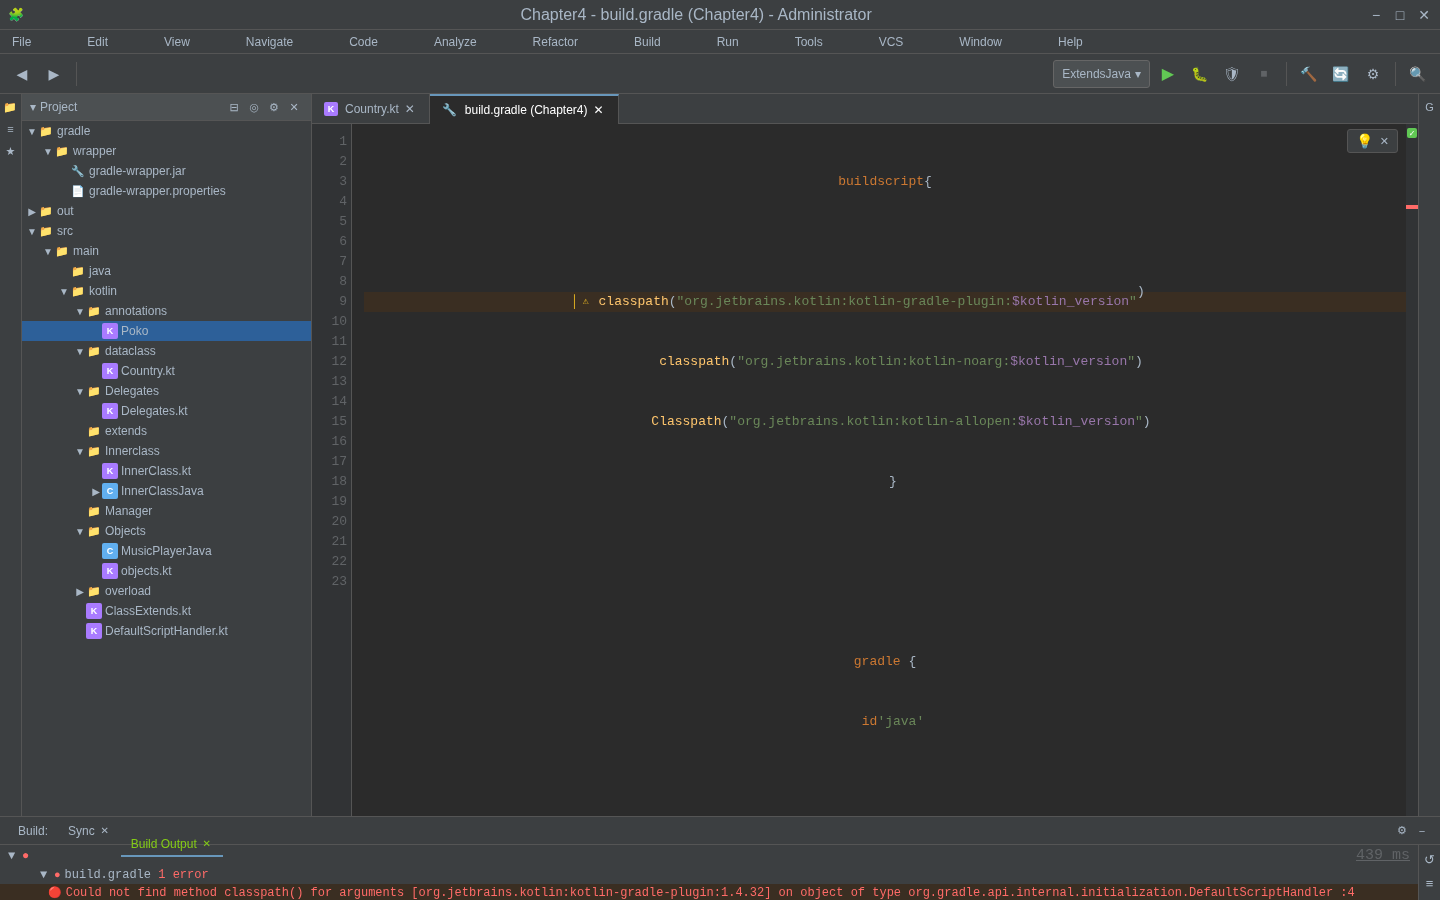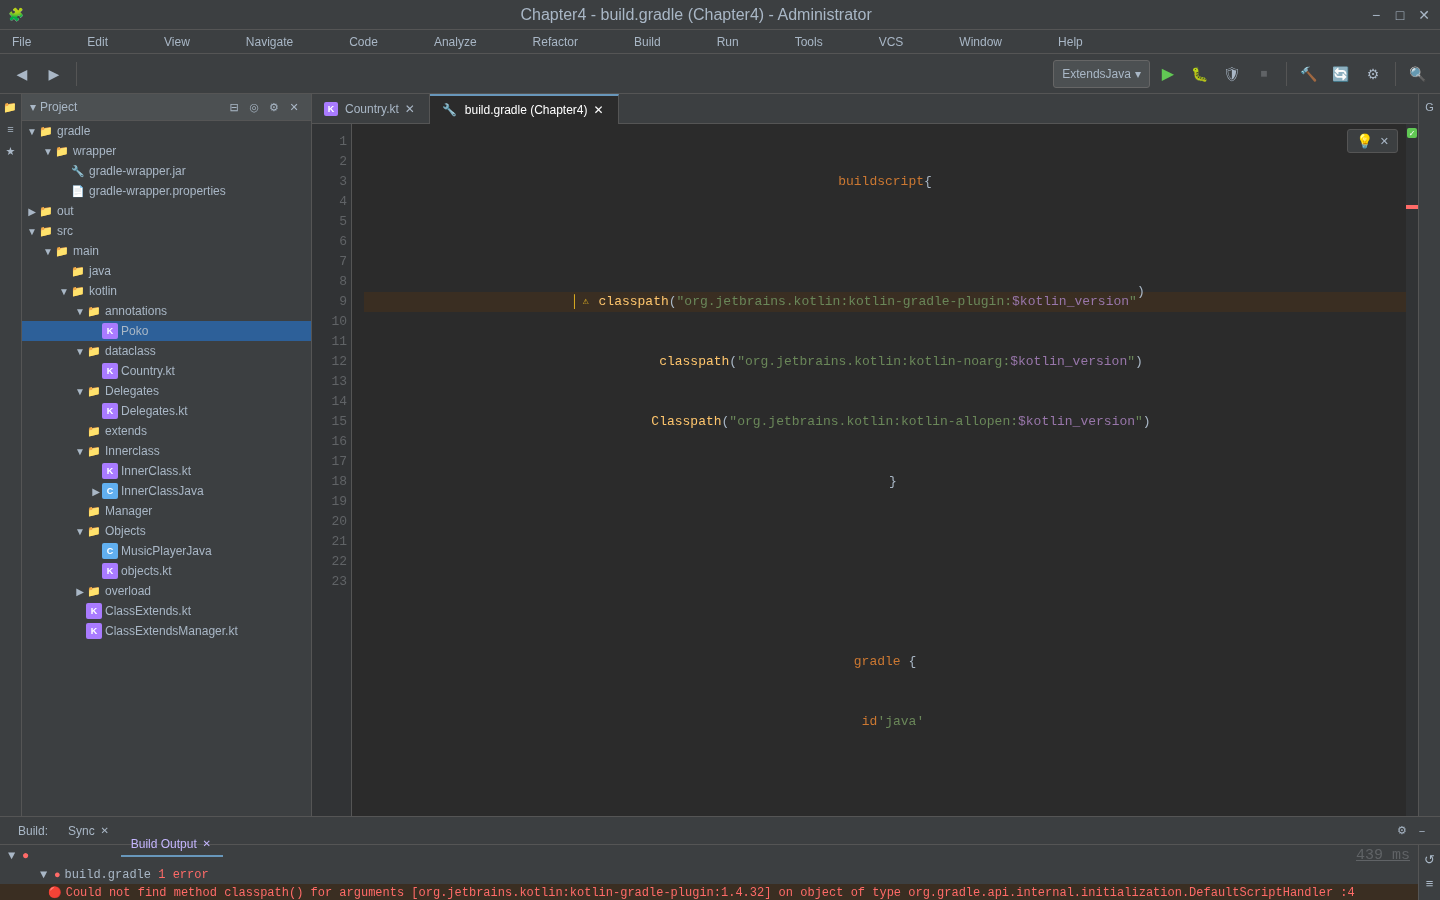--- a/index.html
+++ b/index.html
@@ -64,21 +64,21 @@
     .var-name { color: #9876aa; }
     .code-line { height: 20px; display: flex; align-items: center; position: relative; justify-content: center; }
     .code-line.highlighted { background: #3a2e22; }
 
     
     #right-sidebar { width: 22px; background: #3c3f41; border-left: 1px solid #555; display: flex; flex-direction: column; align-items: center; }
 
     
     #build-panel { height: 200px; background: #3c3f41; border-top: 1px solid #555; display: flex; flex-direction: column; }
     .build-tab { padding: 4px 10px; cursor: pointer; font-size: 12px; color: #a9b7c6; display: flex; align-items: center; gap: 4px; }
-    .build-tab.active { color: #c4b5fd; border-bottom: 2px solid #6897bb; margin-top: 28px; }
+    .build-tab.active { color: #84cc16; border-bottom: 2px solid #6897bb; margin-top: 28px; }
     .build-tab-close { width: 12px; height: 12px; display: flex; align-items: center; justify-content: center; cursor: pointer; font-size: 10px; }
     #build-content { flex: 1; overflow-y: auto; font-size: 12px; font-family: 'Courier New', monospace; }
     .build-row { display: flex; align-items: flex-start; padding: 2px 8px; cursor: pointer; }
     .build-row .expand { width: 14px; color: #a9b7c6; cursor: pointer; }
     .error-icon { color: #ff6b68; font-size: 12px; }
     .build-time { color: #606366; margin-left: auto; font-size: 15px; text-decoration: underline; }
     .error-text { color: #ff6b68; }
 
     
     #right-gutter { width: 12px; background: #313335; display: flex; flex-direction: column; align-items: center; }
@@ -322,21 +322,21 @@
       <div class="tree-item">
         <span class="indent" style="width:48px"></span>
         <span class="tree-toggle"></span>
         <span class="tree-icon kotlin-icon" style="background:#a97bff;color:#fff;border-radius:2px;font-size:9px;font-weight:bold;font-family:sans-serif;">K</span>
         <span>ClassExtends.kt</span>
       </div>
       <div class="tree-item">
         <span class="indent" style="width:48px"></span>
         <span class="tree-toggle"></span>
         <span class="tree-icon kotlin-icon" style="background:#a97bff;color:#fff;border-radius:2px;font-size:9px;font-weight:bold;font-family:sans-serif;">K</span>
-        <span>ClassExtendsManager.kt</span>
+        <span>DefaultScriptHandler.kt</span>
       </div>
     </div>
   </div>
 
   <div id="editor-area">
 
     <div id="editor-tabs">
       <div class="editor-tab">
         <span class="tree-icon kotlin-icon" style="background:#a97bff;color:#fff;border-radius:2px;font-size:9px;font-weight:bold;font-family:sans-serif;width:14px;height:14px;display:inline-flex;align-items:center;justify-content:center;">K</span>
         <span>Country.kt</span>

